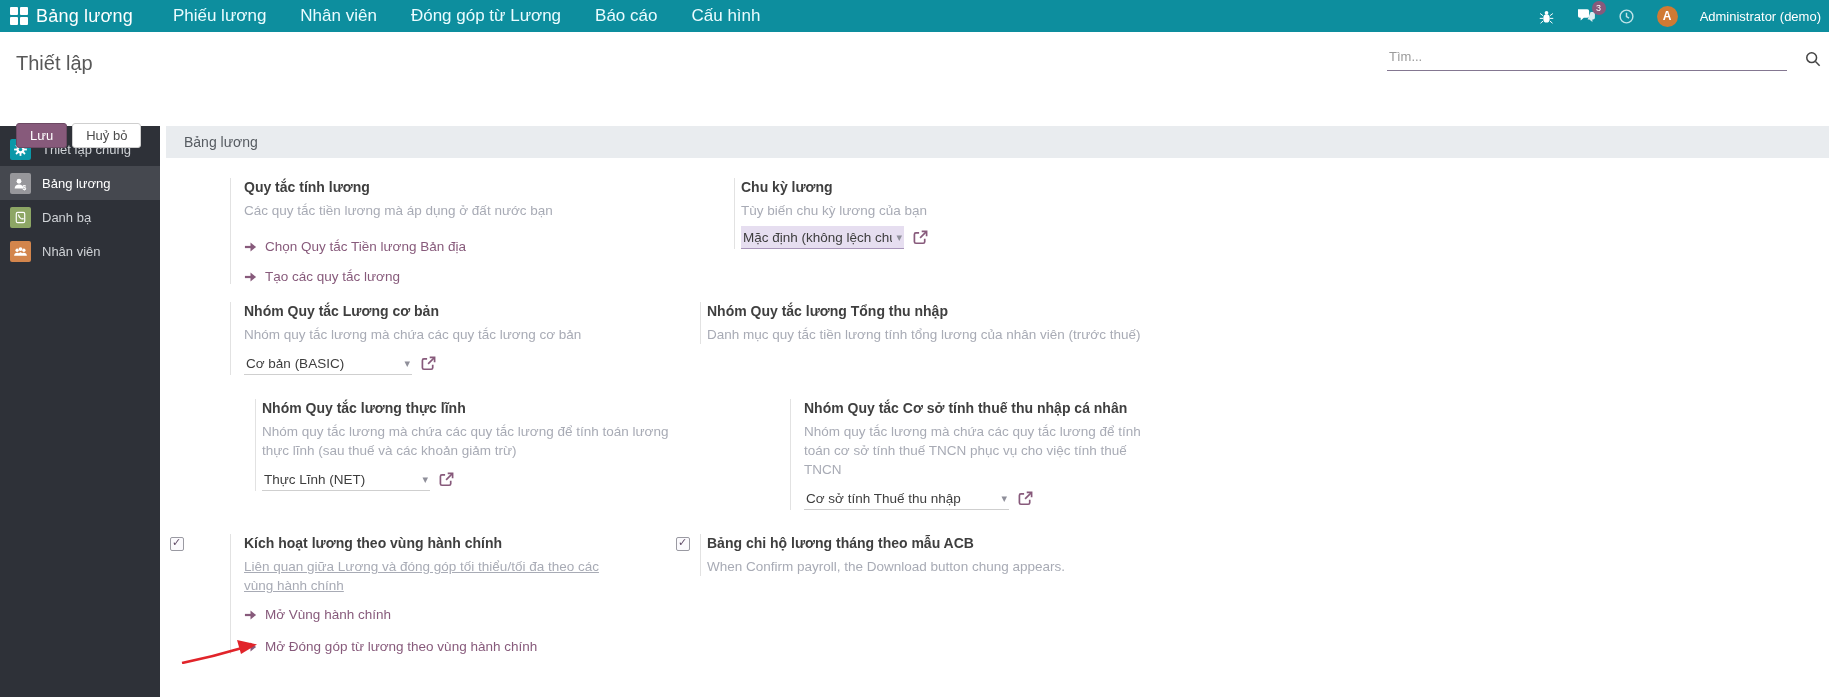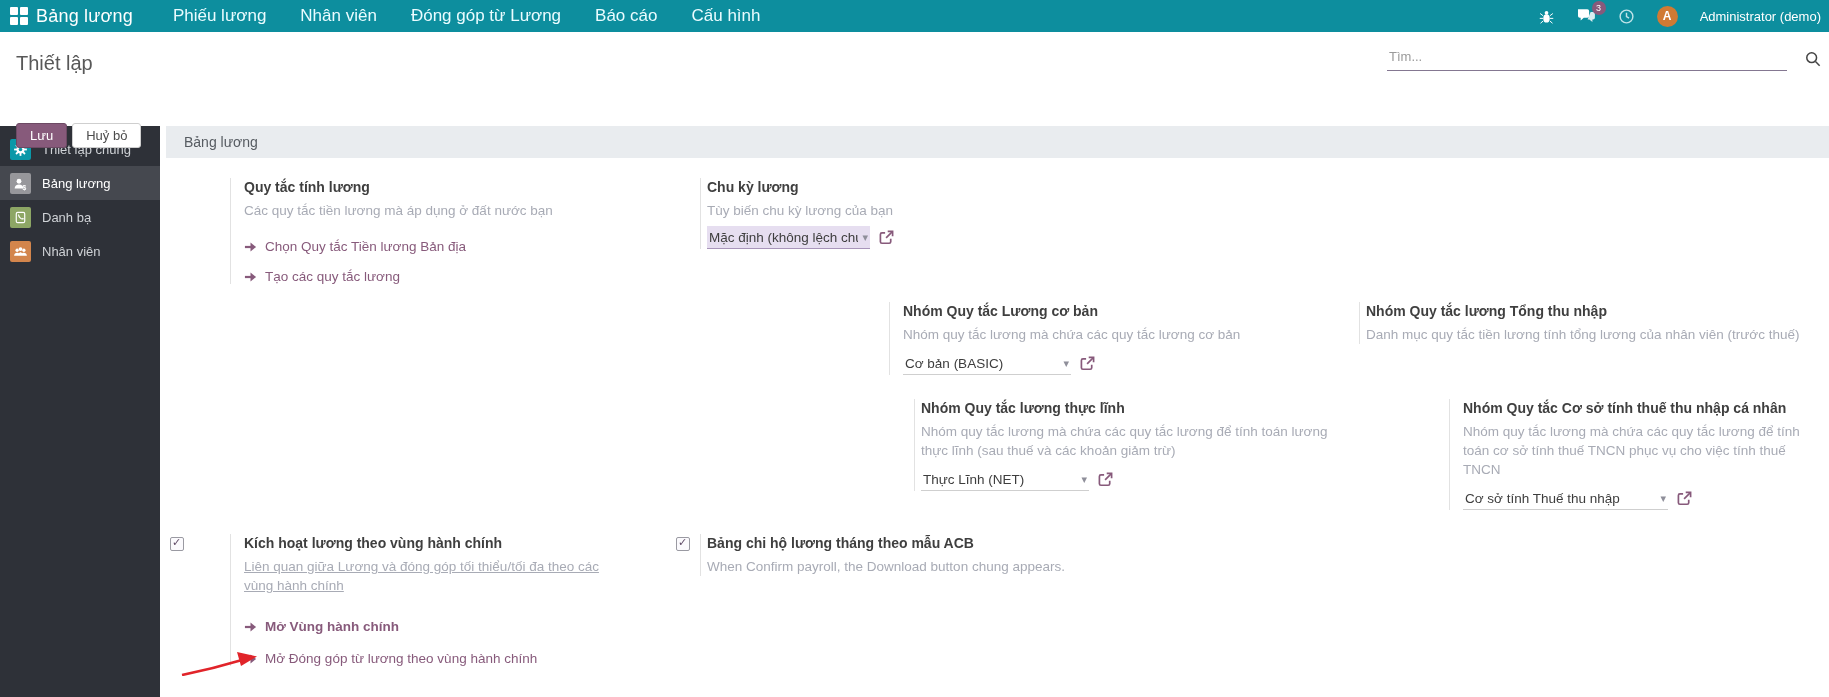--- a/index.html
+++ b/index.html
@@ -49,22 +49,22 @@
   .side-item .lbl{margin-left:11px;font-size:13px;color:#cfd2d6;}
   .side-item.selected .lbl{color:#fff;}
 
   .main{flex:1;background:#fff;}
   .content-header{height:32px;line-height:32px;background:#e9ecef;margin-left:6px;
                   padding-left:18px;font-size:14px;color:#565b61;}
 
   
   .settings{padding:20px 0 0 5px;}
   .row{display:flex;}
-  .row1{margin-bottom:18px;}
-  .row2,.row3{margin-bottom:24px;justify-content:flex-end;}
+  .row1{margin-bottom:18px;gap:34px;}
+  .row2,.row3{margin-bottom:24px;}
   .cell{display:flex;align-items:flex-start;}
   .cell.left{width:445px;flex:none;}
   .cell.right{width:560px;flex:none;}
   .cell.left .gutter{width:65px;flex:none;display:flex;}
   .cell.right .gutter{width:90px;flex:none;display:flex;}
   .cell.left .gutter .checkbox{margin-left:5px;}
   .cell.right .gutter .checkbox{margin-left:66px;}
   .box{border-left:1px solid #e2e2e2;padding-left:13px;flex:1;}
   .cell.right .box{padding-left:6px;}
   .box h3{margin:0 0 4px;font-size:14px;font-weight:700;color:#3f3f3f;line-height:19px;}
@@ -336,21 +336,21 @@
       </div>
 
       <div class="row row4">
         <section class="cell left">
           <div class="gutter">
               <div class="checkbox checked"></div>
             </div>
           <div class="box">
             <h3>Kích hoạt lương theo vùng hành chính</h3>
             <p class="muted" style="max-width:355px;text-decoration:underline;">Liên quan giữa Lương và đóng góp tối thiểu/tối đa theo các vùng hành chính</p>
-            <a class="setting-link" style="margin-top:24px;font-weight:bold;">
+            <a class="setting-link" style="margin-top:12px;">
               <span class="arr">
                   <svg viewBox="0 0 14 12" width="13" height="12">
                     <path d="M1 6h8" stroke="#875a7b" stroke-width="2.4"></path>
                     <path d="M7 1.2 13 6 7 10.8z" fill="#875a7b"></path>
                   </svg>
                 </span>
               <span>Mở Vùng hành chính</span>
             </a>
             <a class="setting-link" style="margin-top:17px;">
               <svg class="annotation" width="88" height="28" viewBox="0 0 88 28">

